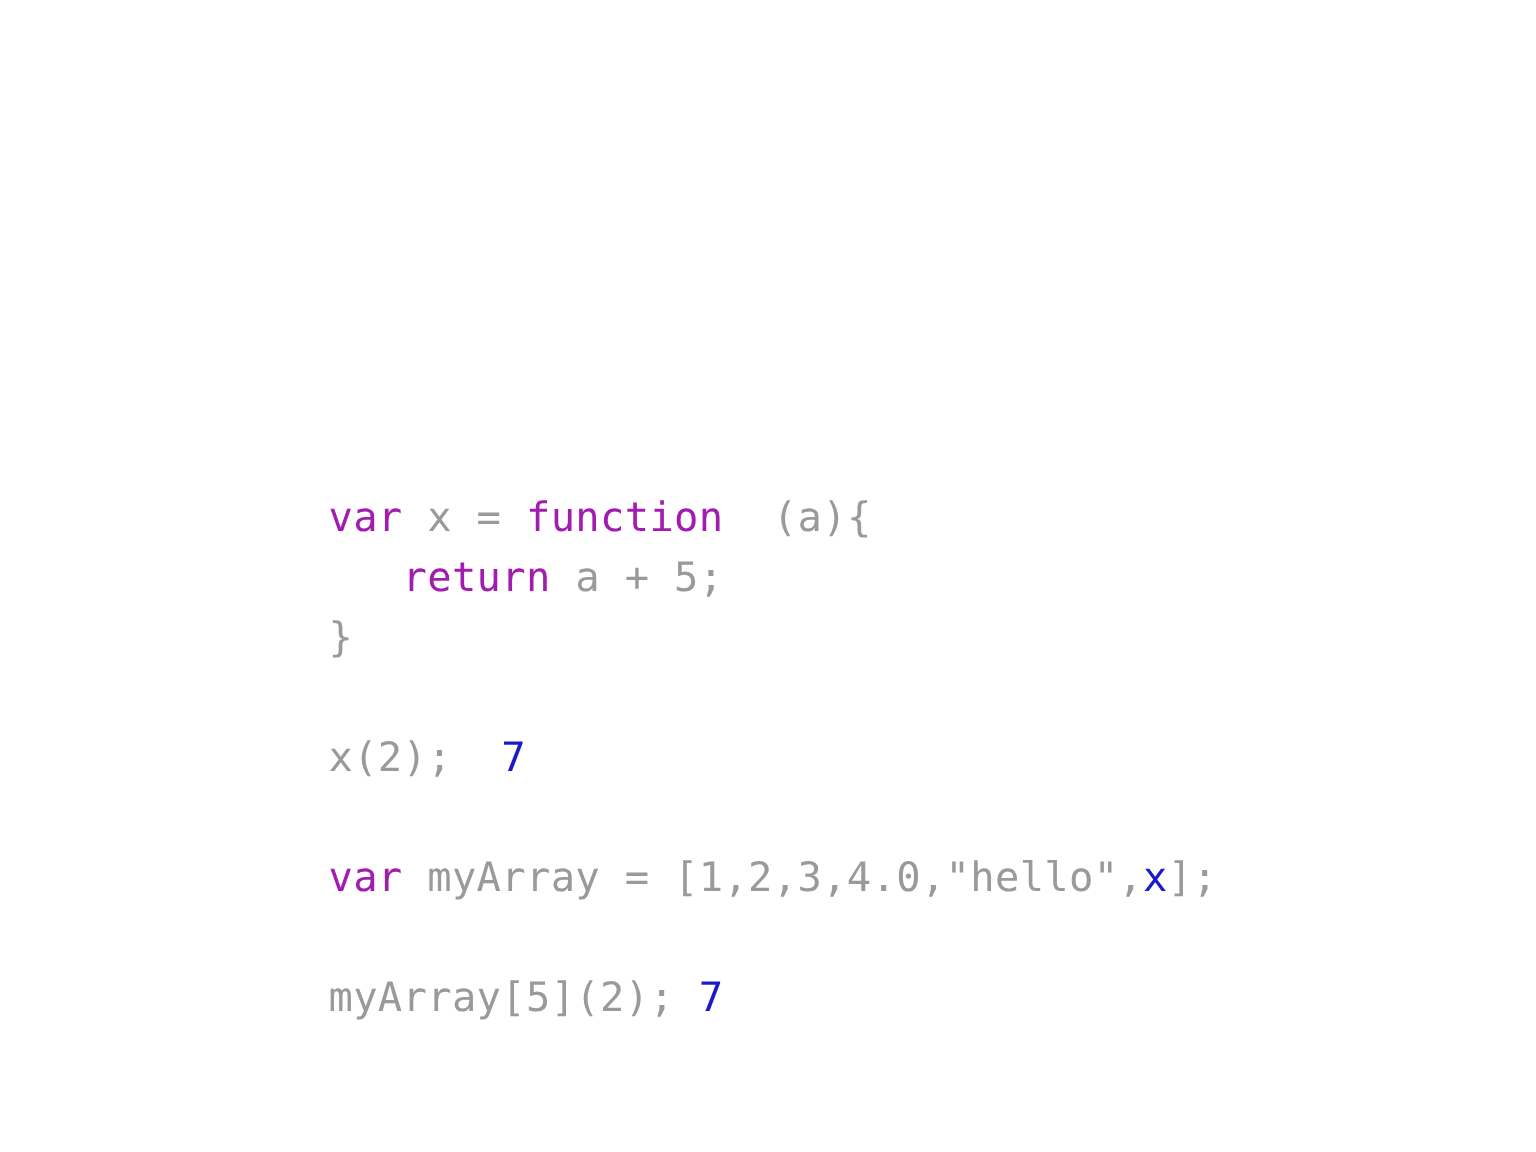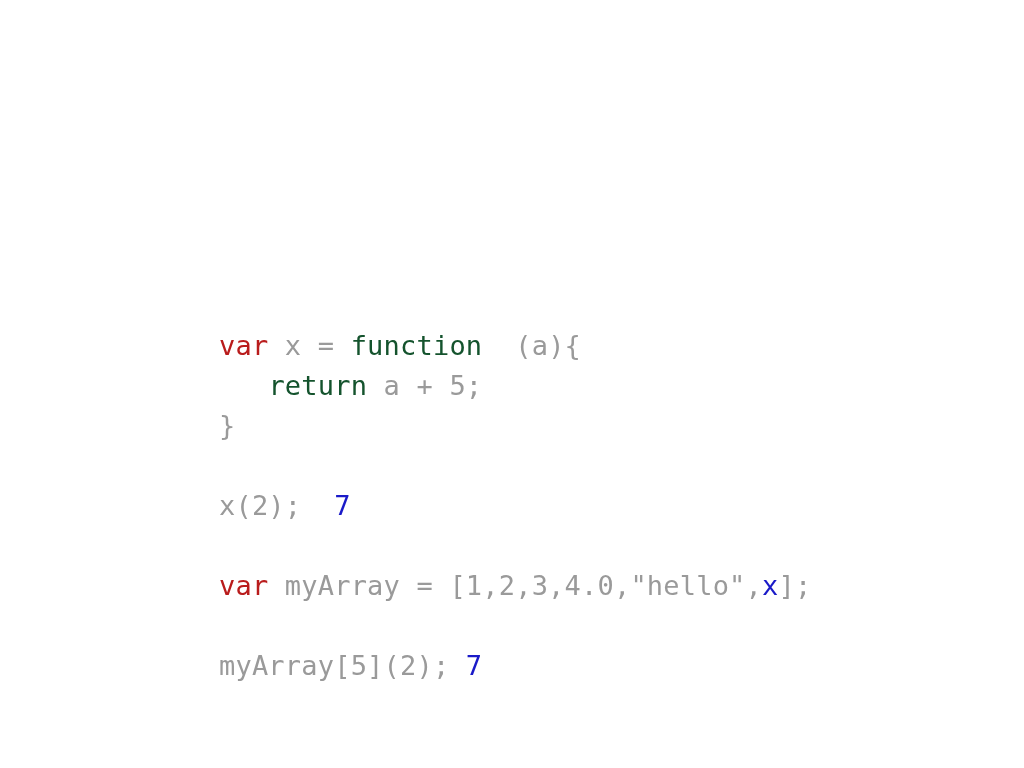--- a/index.html
+++ b/index.html
@@ -33,23 +33,23 @@
     color: #9a9a9a;
   }
   .code-line {
     white-space: pre;
     min-height: 40px;
   }
   .code-line.blank {
     height: 40px;
   }
   .tok { white-space: pre; }
-  .tok.kw-dark { color: #b91c1c; }
+  .tok.kw-dark { color: #a21caf; }
   .tok.plain { color: #9a9a9a; }
-  .tok.kw-blue { color: #14532d; }
+  .tok.kw-blue { color: #a21caf; }
   .tok.value-blue { color: #1a1ac8; }
 </style>
 </head>
 <body>
 
 <div id="slide">
 
   <pre id="code-block" style="background: rgb(255, 255, 255);"><div class="code-line"><span class="tok kw-dark">var </span><span class="tok plain">x = </span><span class="tok kw-blue">function</span><span class="tok plain">  (a){</span></div><div class="code-line"><span class="tok plain">   </span><span class="tok kw-blue">return</span><span class="tok plain"> a + 5;</span></div><div class="code-line"><span class="tok plain">}</span></div><div class="code-line blank">&nbsp;</div><div class="code-line"><span class="tok plain">x(2);</span><span class="tok plain">  </span><span class="tok value-blue">7</span></div><div class="code-line blank">&nbsp;</div><div class="code-line"><span class="tok kw-dark">var </span><span class="tok plain">myArray = [1,2,3,4.0,"hello",</span><span class="tok value-blue">x</span><span class="tok plain">];</span></div><div class="code-line blank">&nbsp;</div><div class="code-line"><span class="tok plain">myArray[5](2);</span><span class="tok plain"> </span><span class="tok value-blue">7</span></div></pre>
 
 </div>

